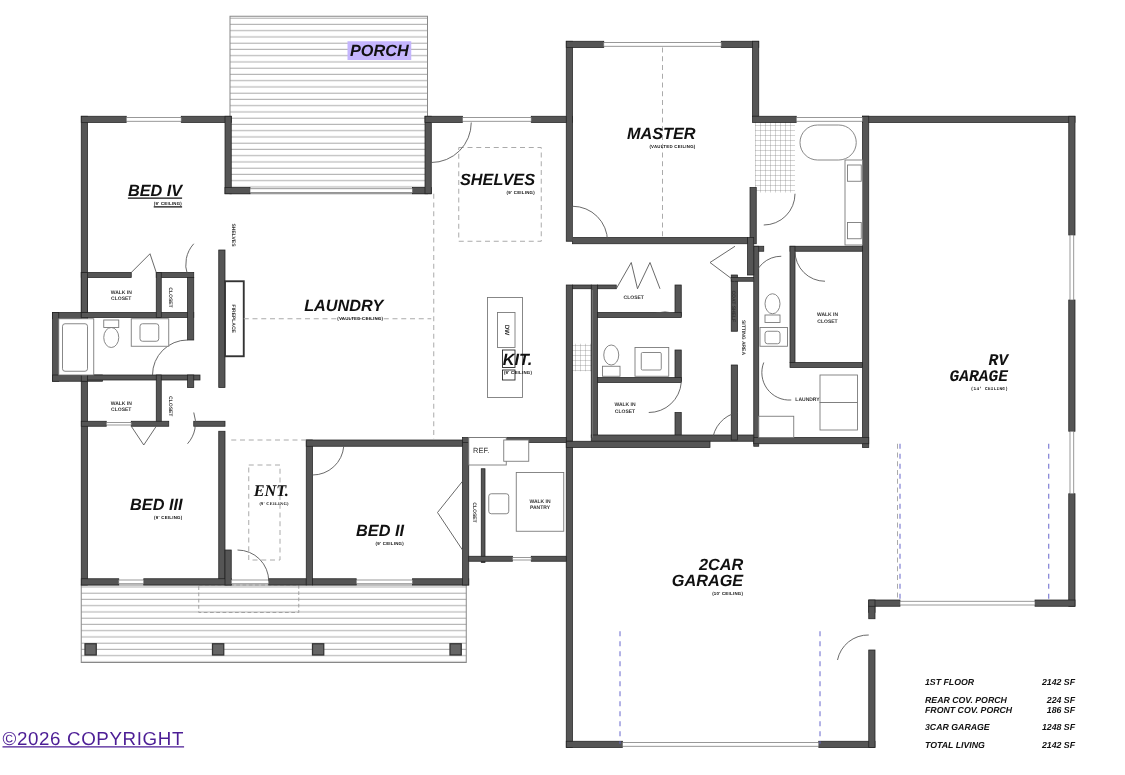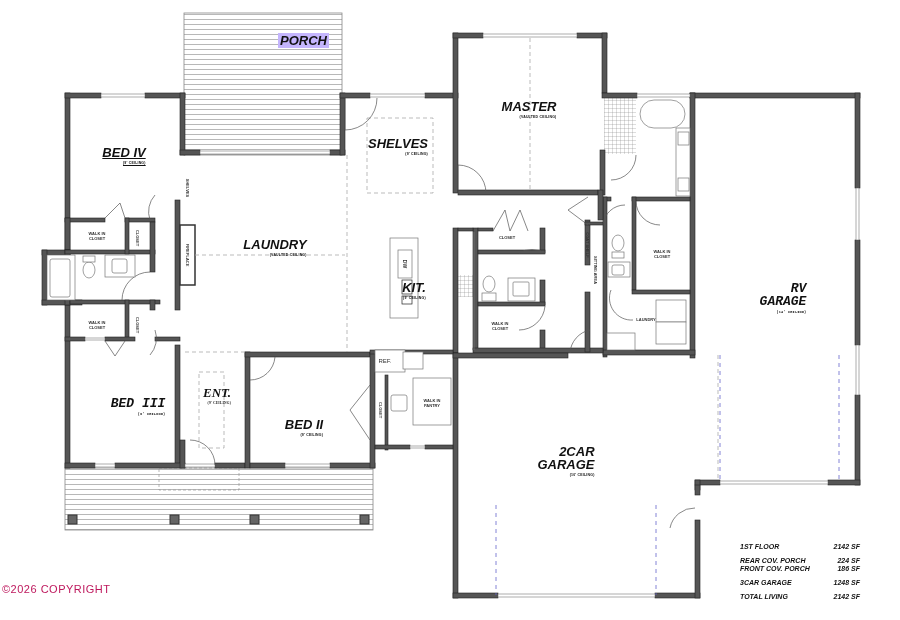--- a/index.html
+++ b/index.html
@@ -7,21 +7,21 @@
   svg{position:absolute;left:0;top:0;}
   .room-label{position:absolute;font-family:"Liberation Sans",sans-serif;font-weight:bold;font-style:italic;color:#111;text-align:right;line-height:1;white-space:nowrap;transform:translateX(-50%);}
   .room-label .name{display:block;font-size:13px;}
   .room-label .sub{display:block;font-size:3.5px;font-style:normal;font-weight:bold;margin-top:3px;letter-spacing:0.2px;}
   .small-label{position:absolute;font-size:4px;font-weight:bold;color:#333;text-align:center;line-height:1.2;white-space:nowrap;transform:translateX(-50%);}
   .vert-label{position:absolute;font-size:4px;font-weight:bold;color:#333;white-space:nowrap;transform:translate(-50%,-50%) rotate(90deg);}
   .porch-label{position:absolute;left:278px;top:33px;font-size:13px;font-weight:bold;font-style:italic;color:#111;background:#c4b5fd;padding:0 2px;}
   .stats{position:absolute;left:740px;top:543px;width:120px;font-size:7px;font-weight:bold;font-style:italic;color:#111;}
   .stats .row{display:flex;justify-content:space-between;line-height:8px;}
   .stats .gap{height:6px;}
-  .copyright{position:absolute;left:2px;top:583px;font-size:11px;color:#be185d;font-family:"Liberation Sans",sans-serif;letter-spacing:0.5px;}
+  .copyright{position:absolute;left:2px;top:583px;font-size:15px;color:#4c1d95;font-family:"Liberation Sans",sans-serif;letter-spacing:0.5px;text-decoration:underline;}
 </style>
 </head>
 <body>
 
 <svg width="900" height="620" viewBox="0 0 900 620">
   <defs>
     <pattern id="deck" width="8" height="5" patternUnits="userSpaceOnUse">
       <rect width="8" height="5" fill="#fff"></rect>
       <line x1="0" y1="4.5" x2="8" y2="4.5" stroke="#999" stroke-width="0.7"></line>
     </pattern>
@@ -232,21 +232,21 @@
     <line x1="474" y1="232" x2="474" y2="350"></line>
   </g>
 </svg>
 
 <div class="porch-label">PORCH</div>
 
 <div class="room-label" style="left:124px;top:146px;text-decoration:underline;">
   <span class="name">BED IV</span>
   <span class="sub">(9' CEILING)</span>
 </div>
-<div class="room-label" style="left:138px;top:397px;font-family:Liberation Mono, monospace;">
+<div class="room-label" style="left:125px;top:397px;">
   <span class="name">BED III</span>
   <span class="sub">(9' CEILING)</span>
 </div>
 <div class="room-label" style="left:304px;top:418px;">
   <span class="name">BED II</span>
   <span class="sub">(9' CEILING)</span>
 </div>
 <div class="room-label" style="left:275px;top:238px;">
   <span class="name">LAUNDRY</span>
   <span class="sub">(VAULTED CEILING)</span>

